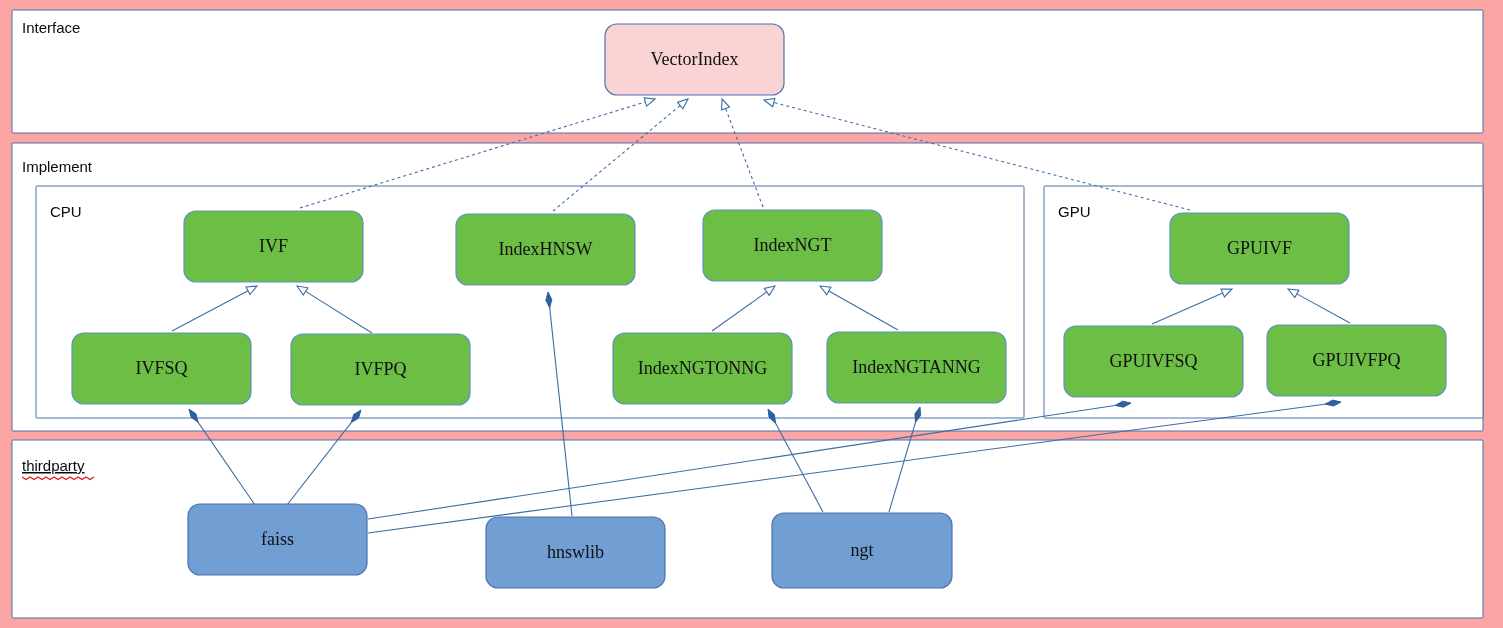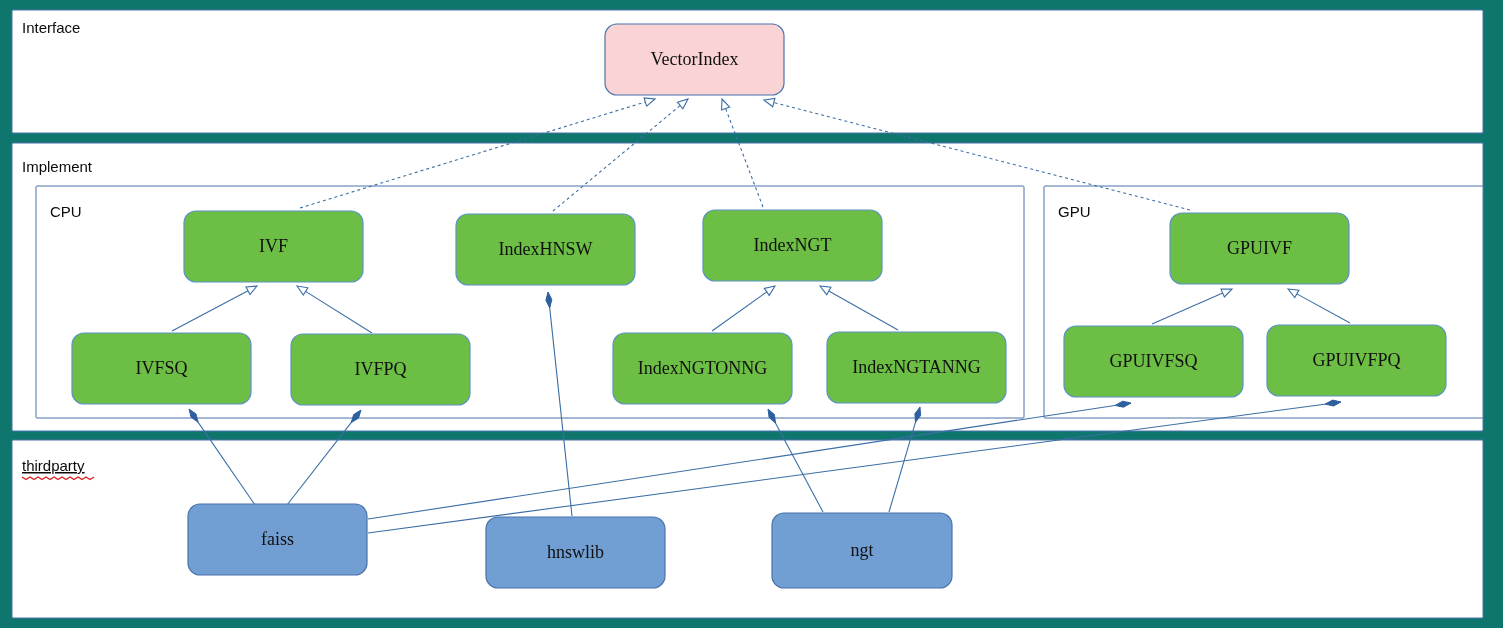--- a/index.html
+++ b/index.html
@@ -8,21 +8,21 @@
     padding: 0;
     background: #ffffff;
   }
   body {
     font-family: "Liberation Sans", sans-serif;
   }
   #diagram-root {
     position: relative;
     width: 1503px;
     height: 628px;
-    background: #0f766e;
+    background: #fca5a5;
     overflow: hidden;
   }
   svg.diagram-canvas {
     position: absolute;
     left: 0;
     top: 0;
     width: 1503px;
     height: 628px;
     display: block;
   }

